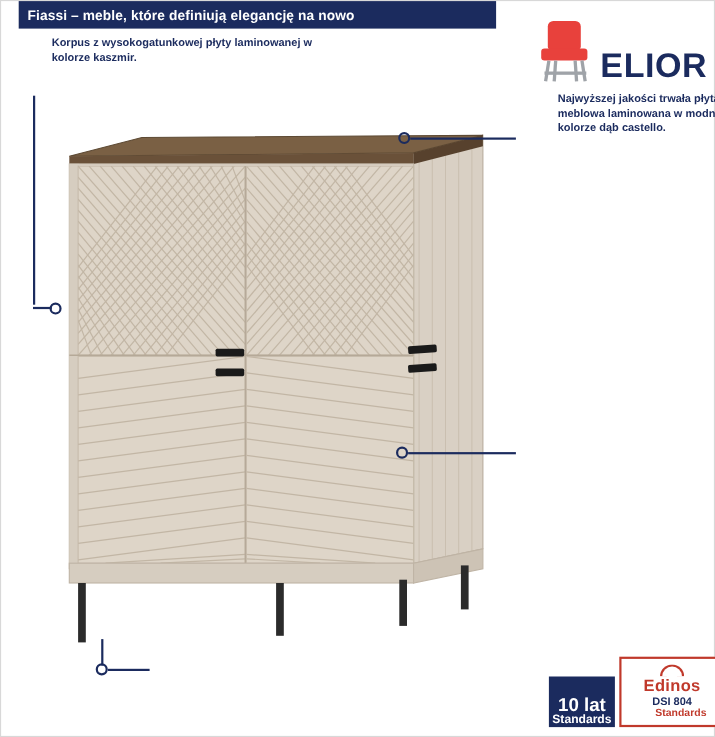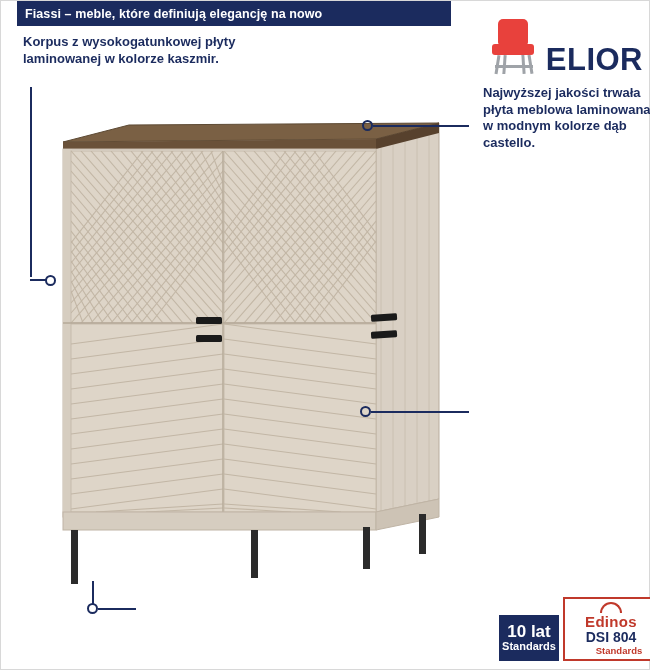--- a/index.html
+++ b/index.html
@@ -101,24 +101,25 @@
     left: 40px;
     top: 108px;
     width: 420px;
     height: 500px;
   }
 
   
   .callout {
     position: absolute;
     color: #1b2b5e;
-    font-size: 13px;
+    font-size: 10px;
     font-weight: bold;
     line-height: 1.28;
     white-space: pre-line;
+    margin-left: 24px;
   }
   .c-top-left { left: 22px; top: 33px; width: 250px; }
   .c-right-top { left: 482px; top: 84px; width: 172px; }
   .c-right-mid { left: 470px; top: 372px; width: 175px; }
   .c-bottom { left: 136px; top: 600px; width: 360px; }
 
   
   .marker {
     position: absolute;
     width: 11px; height: 11px;
@@ -136,21 +137,21 @@
     position: absolute;
     left: 498px;
     top: 614px;
     width: 60px;
     height: 46px;
     background: #1b2b5e;
     color: #ffffff;
     display: flex;
     flex-direction: column;
     align-items: center;
-    justify-content: center;
+    justify-content: flex-end;
     line-height: 1.05;
   }
   .badge-gwarancja .big { font-size: 17px; font-weight: bold; }
   .badge-gwarancja .small { font-size: 11px; font-weight: bold; }
 
   .badge-edinos {
     position: absolute;
     left: 562px;
     top: 596px;
     width: 96px;
@@ -164,21 +165,21 @@
     line-height: 1.1;
   }
   .badge-edinos .e-name {
     color: #c0392b;
     font-size: 15px;
     font-weight: bold;
     letter-spacing: 0.3px;
   }
   .badge-edinos .e-sub {
     color: #1b2b5e;
-    font-size: 14px;
+    font-size: 10px;
     font-weight: bold;
   }
   .badge-edinos .e-std {
     color: #c0392b;
     font-size: 9.5px;
     font-weight: bold;
     margin-left: 16px;
   }
   .badge-edinos .e-swirl {
     width: 22px; height: 11px;

